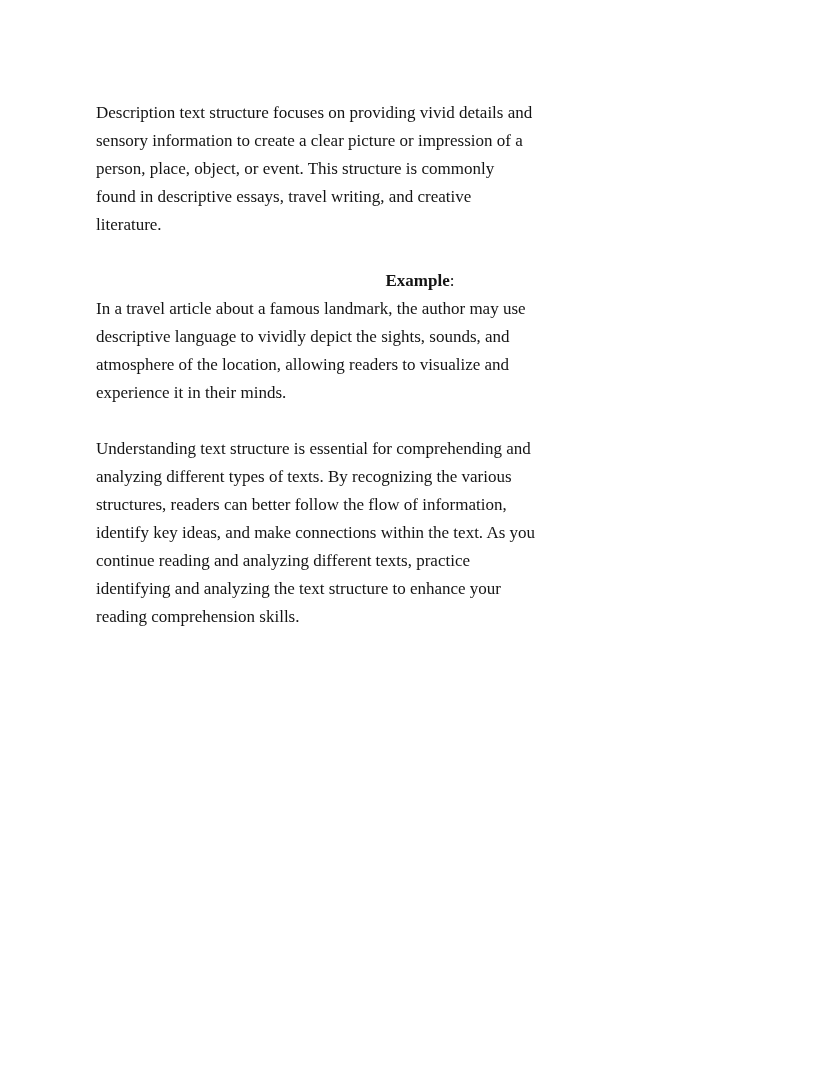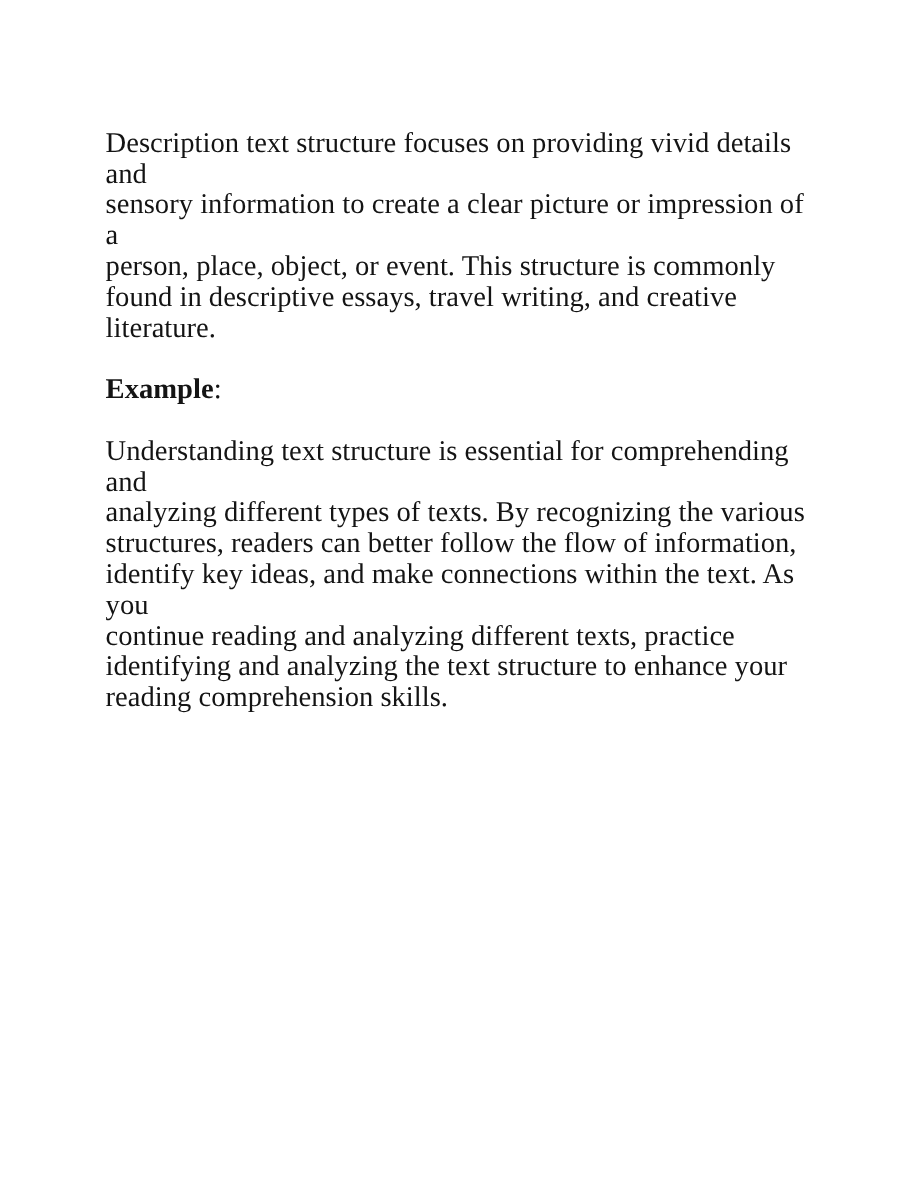--- a/index.html
+++ b/index.html
@@ -13,53 +13,57 @@
     overflow: hidden;
     position: relative;
     font-family: "Liberation Serif", serif;
   }
   .doc-content {
     position: absolute;
     left: 96px;
     top: 99px;
     width: 648px;
     color: #141414;
-    font-size: 26px;
+    font-size: 17px;
     line-height: 28px;
     font-family: "Liberation Serif", serif;
-    margin-top: 17px;
   }
   .doc-section + .doc-section {
     margin-top: 28px;
   }
   .doc-body {
     white-space: pre-line;
   }
   .doc-heading {
     font-weight: normal;
+    text-align: center;
   }
   .bold {
     font-weight: bold;
   }
 </style>
 </head>
 <body>
 
 <div class="doc-content">
 
   <div class="doc-section">
     <div class="doc-body">Description text structure focuses on providing vivid details and
 sensory information to create a clear picture or impression of a
 person, place, object, or event. This structure is commonly
 found in descriptive essays, travel writing, and creative
 literature.</div>
   </div>
 
   <div class="doc-section">
     <div class="doc-heading"><span class="bold">Example</span><span>:</span></div>
+    <div class="doc-body">In a travel article about a famous landmark, the author may use
+descriptive language to vividly depict the sights, sounds, and
+atmosphere of the location, allowing readers to visualize and
+experience it in their minds.</div>
   </div>
 
   <div class="doc-section">
     <div class="doc-body">Understanding text structure is essential for comprehending and
 analyzing different types of texts. By recognizing the various
 structures, readers can better follow the flow of information,
 identify key ideas, and make connections within the text. As you
 continue reading and analyzing different texts, practice
 identifying and analyzing the text structure to enhance your
 reading comprehension skills.</div>

